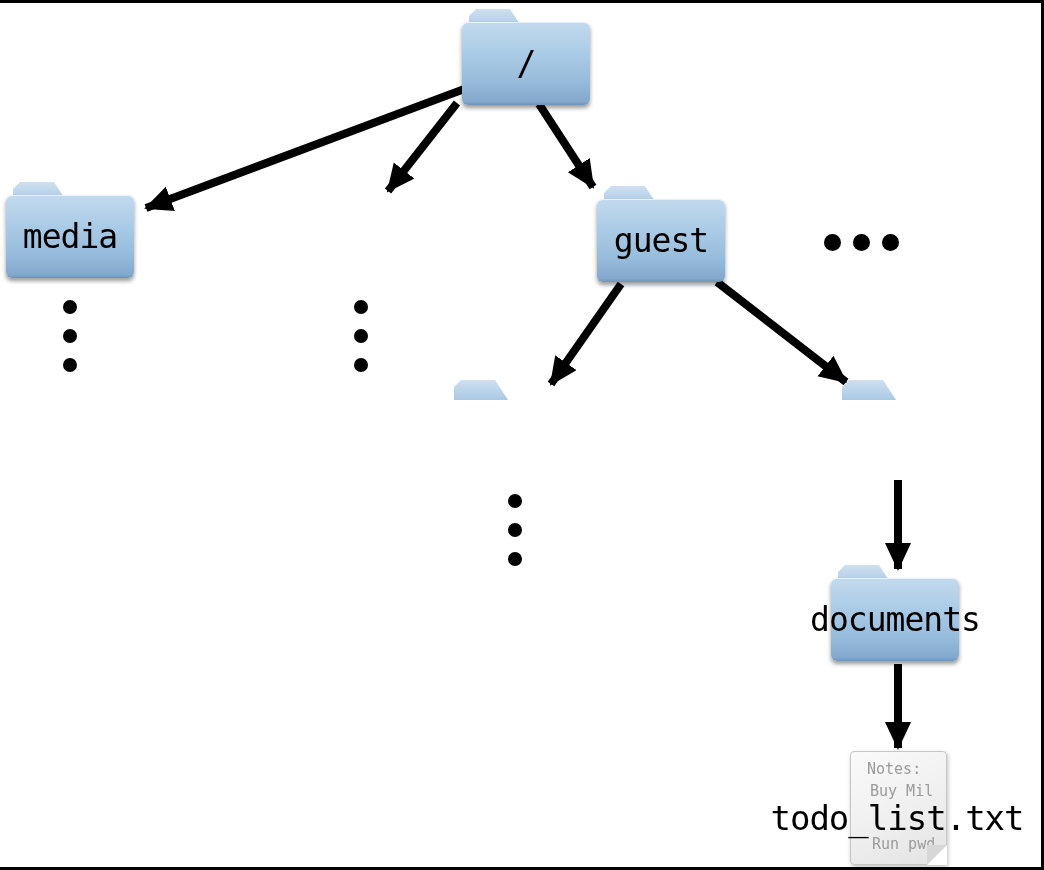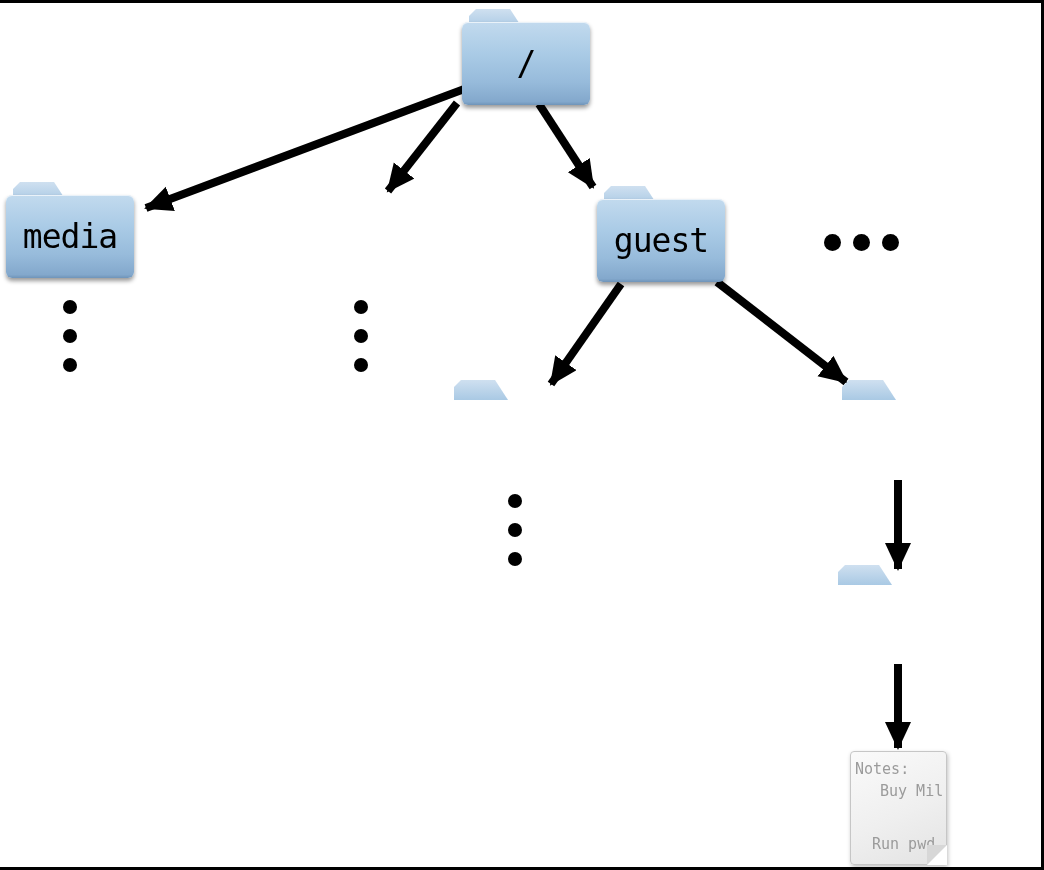--- a/index.html
+++ b/index.html
@@ -46,22 +46,22 @@
   }
   .file-icon .fold{
     position:absolute;right:-1px;bottom:-1px;width:0;height:0;
     border-top:20px solid #d7d7d7;
     border-right:20px solid #ffffff;
   }
   .file-line{
     position:absolute;font-family:"DejaVu Sans Mono",monospace;
     font-size:15px;color:#9b9b9b;white-space:nowrap;line-height:1.2;
   }
-  .fl1{left:4px;top:8px;}
-  .fl2{left:19px;top:30px;margin-left:10px;}
+  .fl1{left:16px;top:8px;}
+  .fl2{left:19px;top:30px;}
   .fl3{left:21px;bottom:11px;}
 
   .file-name{
     position:absolute;left:897px;top:795px;transform:translateX(-50%);
     font-family:"DejaVu Sans Mono",monospace;font-size:34px;color:#000;
     white-space:nowrap;letter-spacing:-1px;z-index:5;
   }
 </style>
 </head>
 <body>
@@ -130,23 +130,27 @@
   <div class="folder" style="left:447px;top:377px">
     <div class="tab"></div>
   </div>
 
   <div class="folder" style="left:835px;top:377px">
     <div class="tab"></div>
   </div>
 
   <div class="folder" style="left:831px;top:562px">
     <div class="tab"></div>
+    <div class="fbody">
+      <span class="flabel">documents</span>
+    </div>
   </div>
 
   <div class="file-icon">
     <span class="file-line fl1">Notes:</span>
     <span class="file-line fl2">Buy Mil</span>
     <span class="file-line fl3">Run pwd</span>
     <div class="fold"></div>
   </div>
 
+  <div class="file-name">todo_list.txt</div>
 
 </div>
 
 </body></html>

